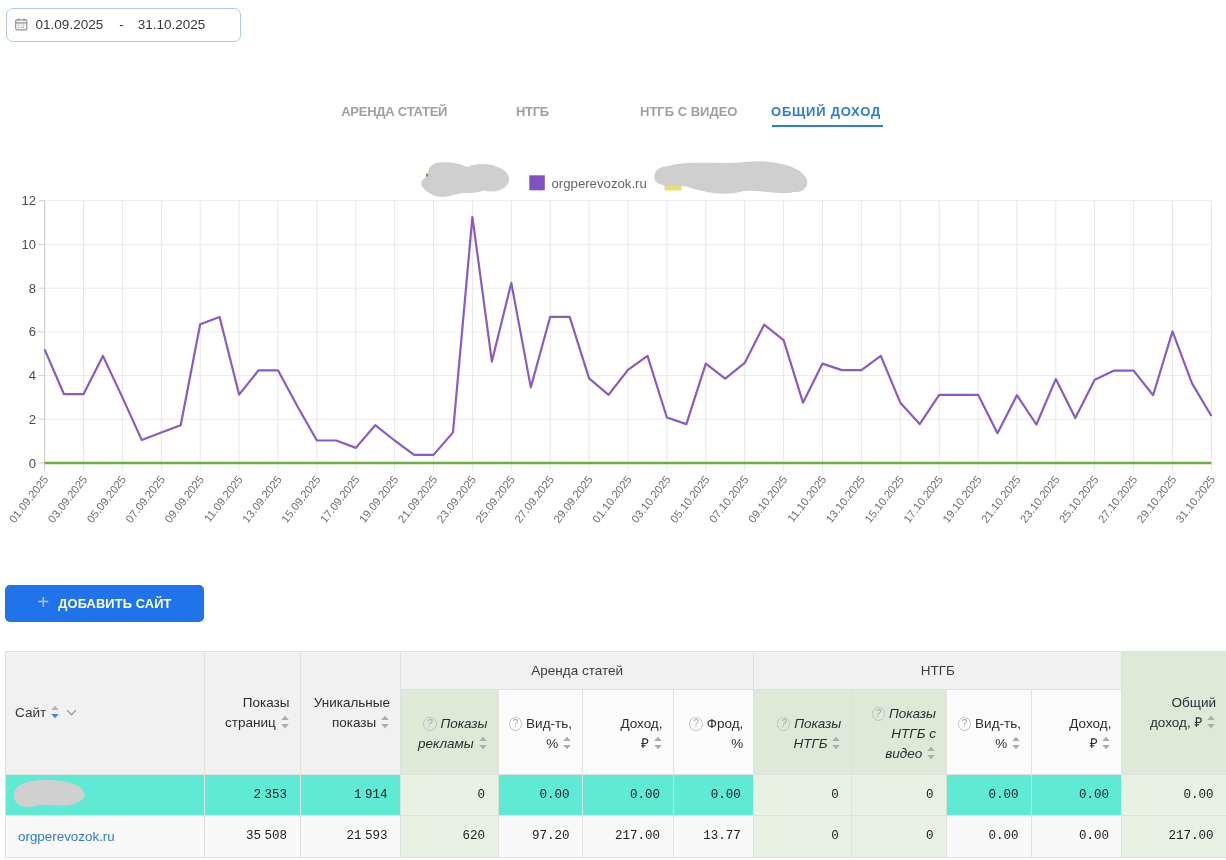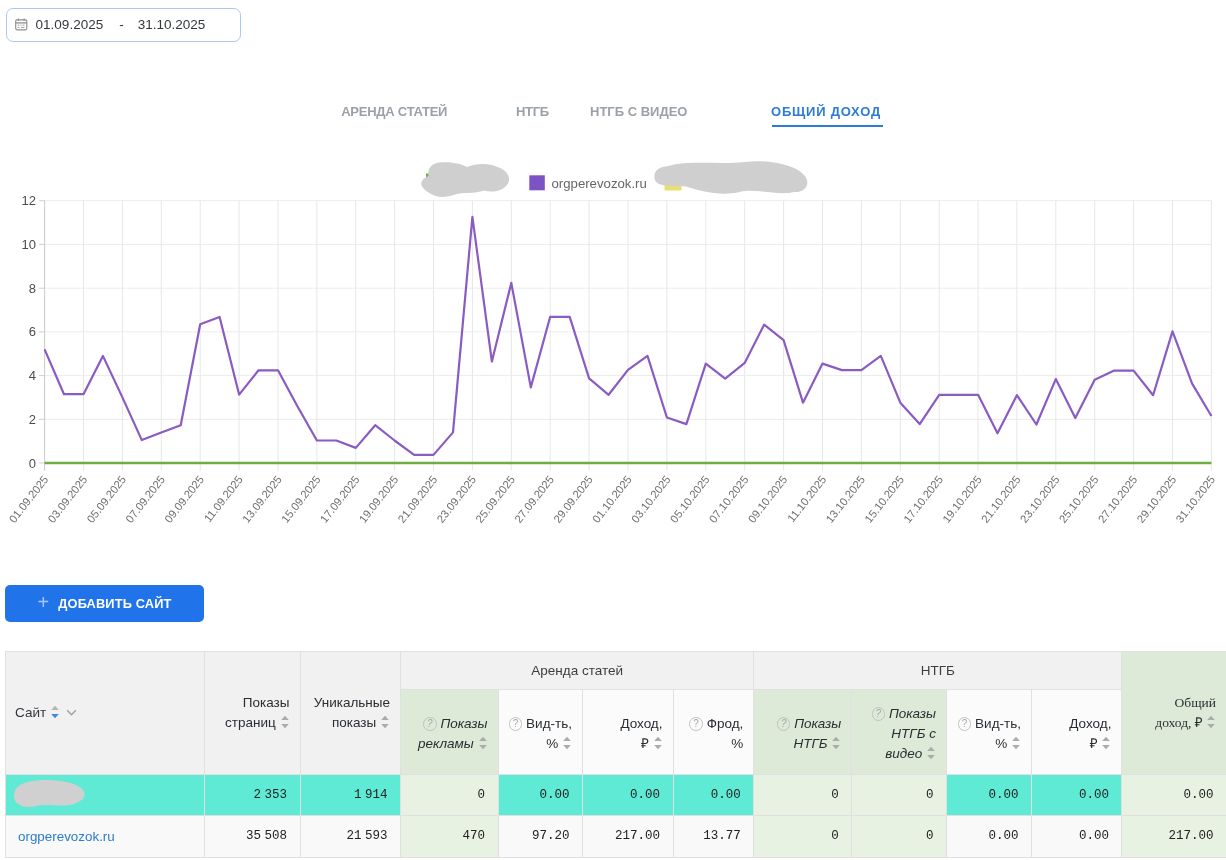--- a/index.html
+++ b/index.html
@@ -23,21 +23,21 @@
 table { border-collapse:collapse; table-layout:fixed; width:1221px; }
 td { border:1px solid #e0e0e0; overflow:hidden; }
 tr.grp td { background:#f1f1f1; }
 td.gh { text-align:center; font-size:13.5px; color:#3d3d3d; height:38px; background:#f1f1f1; }
 tr.grp td.c1, tr.grp td.rh { height:123px; }
 td.c1 { font-size:13.5px; color:#33373c; padding-left:9px; background:#f1f1f1; }
 td.rh { text-align:right; font-size:13.5px; color:#2a2e33; padding-right:10px;
   line-height:20px; background:#f1f1f1; }
 tr.sub td.rh { background:#fbfbfb; height:85px; vertical-align:middle; padding-top:4px; }
 tr.sub td.grn { background:#dcead7;font-style:italic; }
-td.toph { background:#dcead7 !important; vertical-align:middle;font-family:Liberation Serif, serif; }
+td.toph { background:#dcead7 !important; vertical-align:middle; }
 .q { display:inline-block; width:13.6px; height:13.6px; border:1px solid #c2c2c2;
   border-radius:50%; font-size:10px; line-height:12px; text-align:center;
   color:#a8a8a8; vertical-align:0.5px; letter-spacing:0; font-weight:400; }
 .srt { vertical-align:-2px; }
 tr.r1 td { height:40px; background:#5eead4; }
 tr.r2 td { height:42px; background:#f9f9f9; }
 td.n { font-family:"Liberation Mono",monospace; font-size:12.5px; color:#222;
   text-align:right; padding-right:12.5px; }
 .ts { display:inline-block; width:3.6px; }
 tr.r1 td.g, tr.r2 td.g { background:#e7f2e3; }
@@ -157,21 +157,21 @@
         <rect x="2.6" y="8.9" width="1.9" height="1.05"></rect>
         <rect x="5.9" y="8.9" width="3.4" height="1.05"></rect>
       </g>
   </svg>
   <span class="d1">01.09.2025</span>
     <span class="sep">-</span>
     <span>31.10.2025</span>
 </div>
 <span class="tab" style="left:341.2px;letter-spacing:-0.25px">АРЕНДА СТАТЕЙ</span>
 <span class="tab" style="left:515.9px;letter-spacing:-0.26px">НТГБ</span>
-<span class="tab" style="left:590px">НТГБ С ВИДЕО</span>
+<span class="tab" style="left:640px">НТГБ С ВИДЕО</span>
 <span class="tab" id="tab4" style="left:771px;letter-spacing:0.78px">ОБЩИЙ ДОХОД</span>
 <div id="tabline"></div>
 <div id="addbtn"><span class="plus">+</span>ДОБАВИТЬ САЙТ</div>
 
 <div id="tbl">
 <table>
 <colgroup>
 <col style="width:199.0px">
 <col style="width:95.5px">
 <col style="width:100.5px">
@@ -252,21 +252,21 @@
   <td class="n g">0</td>
           <td class="n g">0</td>
           <td class="n">0.00</td>
           <td class="n">0.00</td>
   <td class="n g">0.00</td>
 </tr>
 <tr class="r2">
   <td class="site"><a>orgperevozok.ru</a></td>
   <td class="n">35<i class="ts"></i>508</td>
           <td class="n">21<i class="ts"></i>593</td>
-  <td class="n g">470</td>
+  <td class="n g">620</td>
           <td class="n">97.20</td>
           <td class="n">217.00</td>
           <td class="n">13.77</td>
   <td class="n g">0</td>
           <td class="n g">0</td>
           <td class="n">0.00</td>
           <td class="n">0.00</td>
   <td class="n g">217.00</td>
 </tr>
 </tbody>

